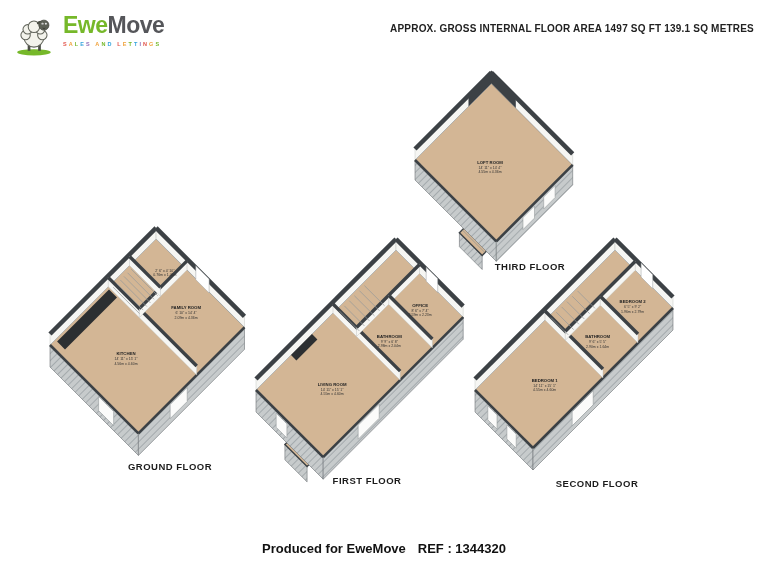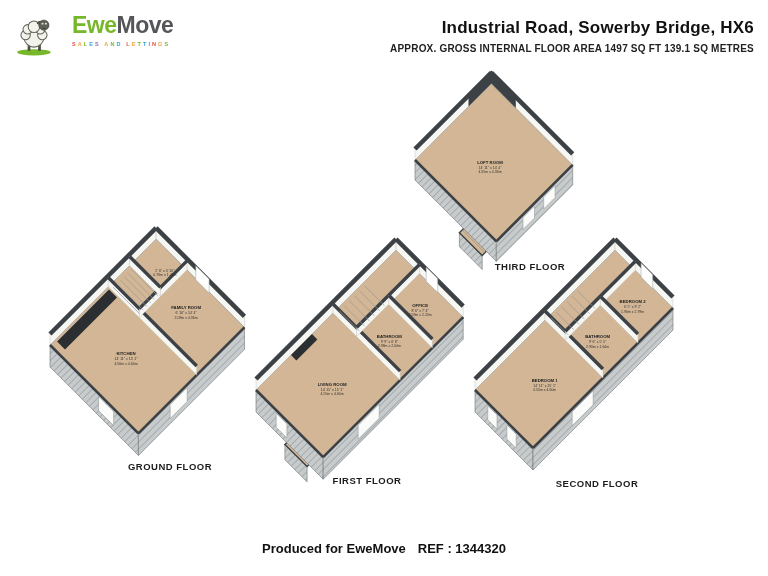--- a/index.html
+++ b/index.html
@@ -1,21 +1,21 @@
 <!DOCTYPE html>
 <html><head>
 <meta charset="utf-8">
 <style>
   html,body{margin:0;padding:0;}
   body{
     width:768px;height:576px;position:relative;background:#ffffff;
     font-family:"Liberation Sans", sans-serif;overflow:hidden;
   }
   .header{position:absolute;top:10px;left:14px;right:14px;display:flex;justify-content:space-between;align-items:flex-start;}
-  .logo{display:flex;align-items:flex-start;gap:16px;}
+  .logo{display:flex;align-items:flex-start;gap:7px;}
   .logo-text{display:flex;flex-direction:column;margin-top:4px;}
   .brand{font-size:23px;font-weight:bold;letter-spacing:-0.5px;line-height:1;}
   .brand .ewe{color:#76b82a;}
   .brand .move{color:#55565a;}
   .tagline{font-size:5.5px;font-weight:bold;letter-spacing:2.1px;margin-top:4px;white-space:nowrap;}
   .titles{text-align:right;padding-top:8px;}
   .title{font-size:17px;font-weight:bold;color:#111;letter-spacing:0.2px;}
   .subtitle{font-size:10px;font-weight:bold;color:#222;margin-top:5px;letter-spacing:0.2px;}
   #plans{position:absolute;top:0;left:0;}
   .footer{position:absolute;bottom:20px;left:0;width:100%;text-align:center;font-size:13px;font-weight:bold;color:#111;}
@@ -43,21 +43,20 @@
       <circle cx="27.3" cy="13.3" r="0.45" fill="#222"></circle>
       <circle cx="30.5" cy="13.3" r="0.45" fill="#222"></circle>
       <path d="M27.3 17.2 q1.3 1.1 2.6 0" stroke="#2e3029" stroke-width="0.7" fill="none"></path>
     </svg>
     <div class="logo-text">
       <div class="brand"><span class="ewe">Ewe</span><span class="move">Move</span></div>
       <div class="tagline" id="tagline"><span style="color: rgb(226, 83, 74);">S</span><span style="color: rgb(240, 161, 58);">A</span><span style="color: rgb(118, 184, 42);">L</span><span style="color: rgb(51, 163, 220);">E</span><span style="color: rgb(142, 107, 181);">S</span><span style="color: transparent;"> </span><span style="color: rgb(240, 161, 58);">A</span><span style="color: rgb(118, 184, 42);">N</span><span style="color: rgb(51, 163, 220);">D</span><span style="color: transparent;"> </span><span style="color: rgb(226, 83, 74);">L</span><span style="color: rgb(240, 161, 58);">E</span><span style="color: rgb(118, 184, 42);">T</span><span style="color: rgb(51, 163, 220);">T</span><span style="color: rgb(142, 107, 181);">I</span><span style="color: rgb(226, 83, 74);">N</span><span style="color: rgb(240, 161, 58);">G</span><span style="color: rgb(118, 184, 42);">S</span></div>
     </div>
   </div>
   <div class="titles">
-    <div class="title">Industrial Road, Sowerby Bridge, HX6</div>
     <div class="subtitle">APPROX. GROSS INTERNAL FLOOR AREA 1497 SQ FT 139.1 SQ METRES</div>
   </div>
 </div>
 
 <svg id="plans" width="768" height="576" viewBox="0 0 768 576">
   <defs>
     <pattern id="hatch" width="5" height="5" patternUnits="userSpaceOnUse" patternTransform="rotate(45)">
       <rect width="5" height="5" fill="#c7cbcc"></rect>
       <line x1="0" y1="0" x2="0" y2="5" stroke="#a4aaad" stroke-width="2"></line>
     </pattern>

